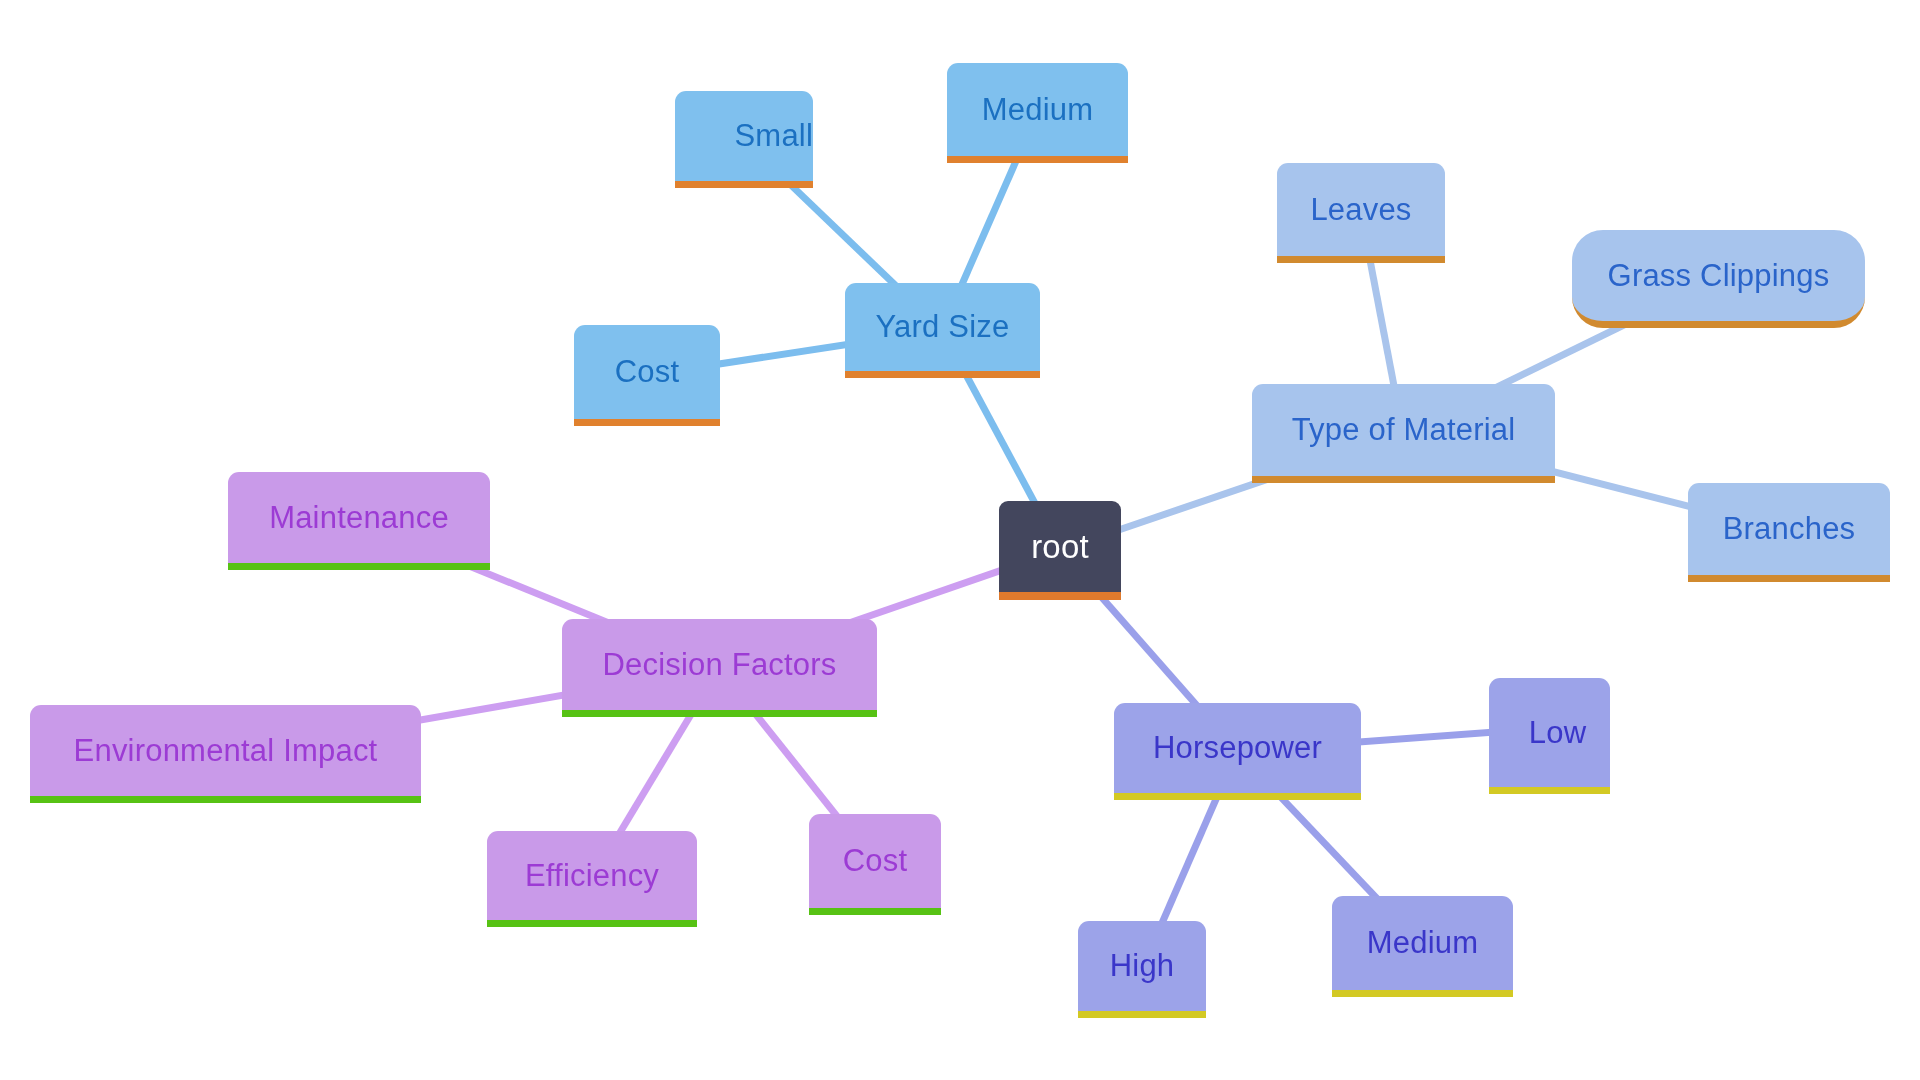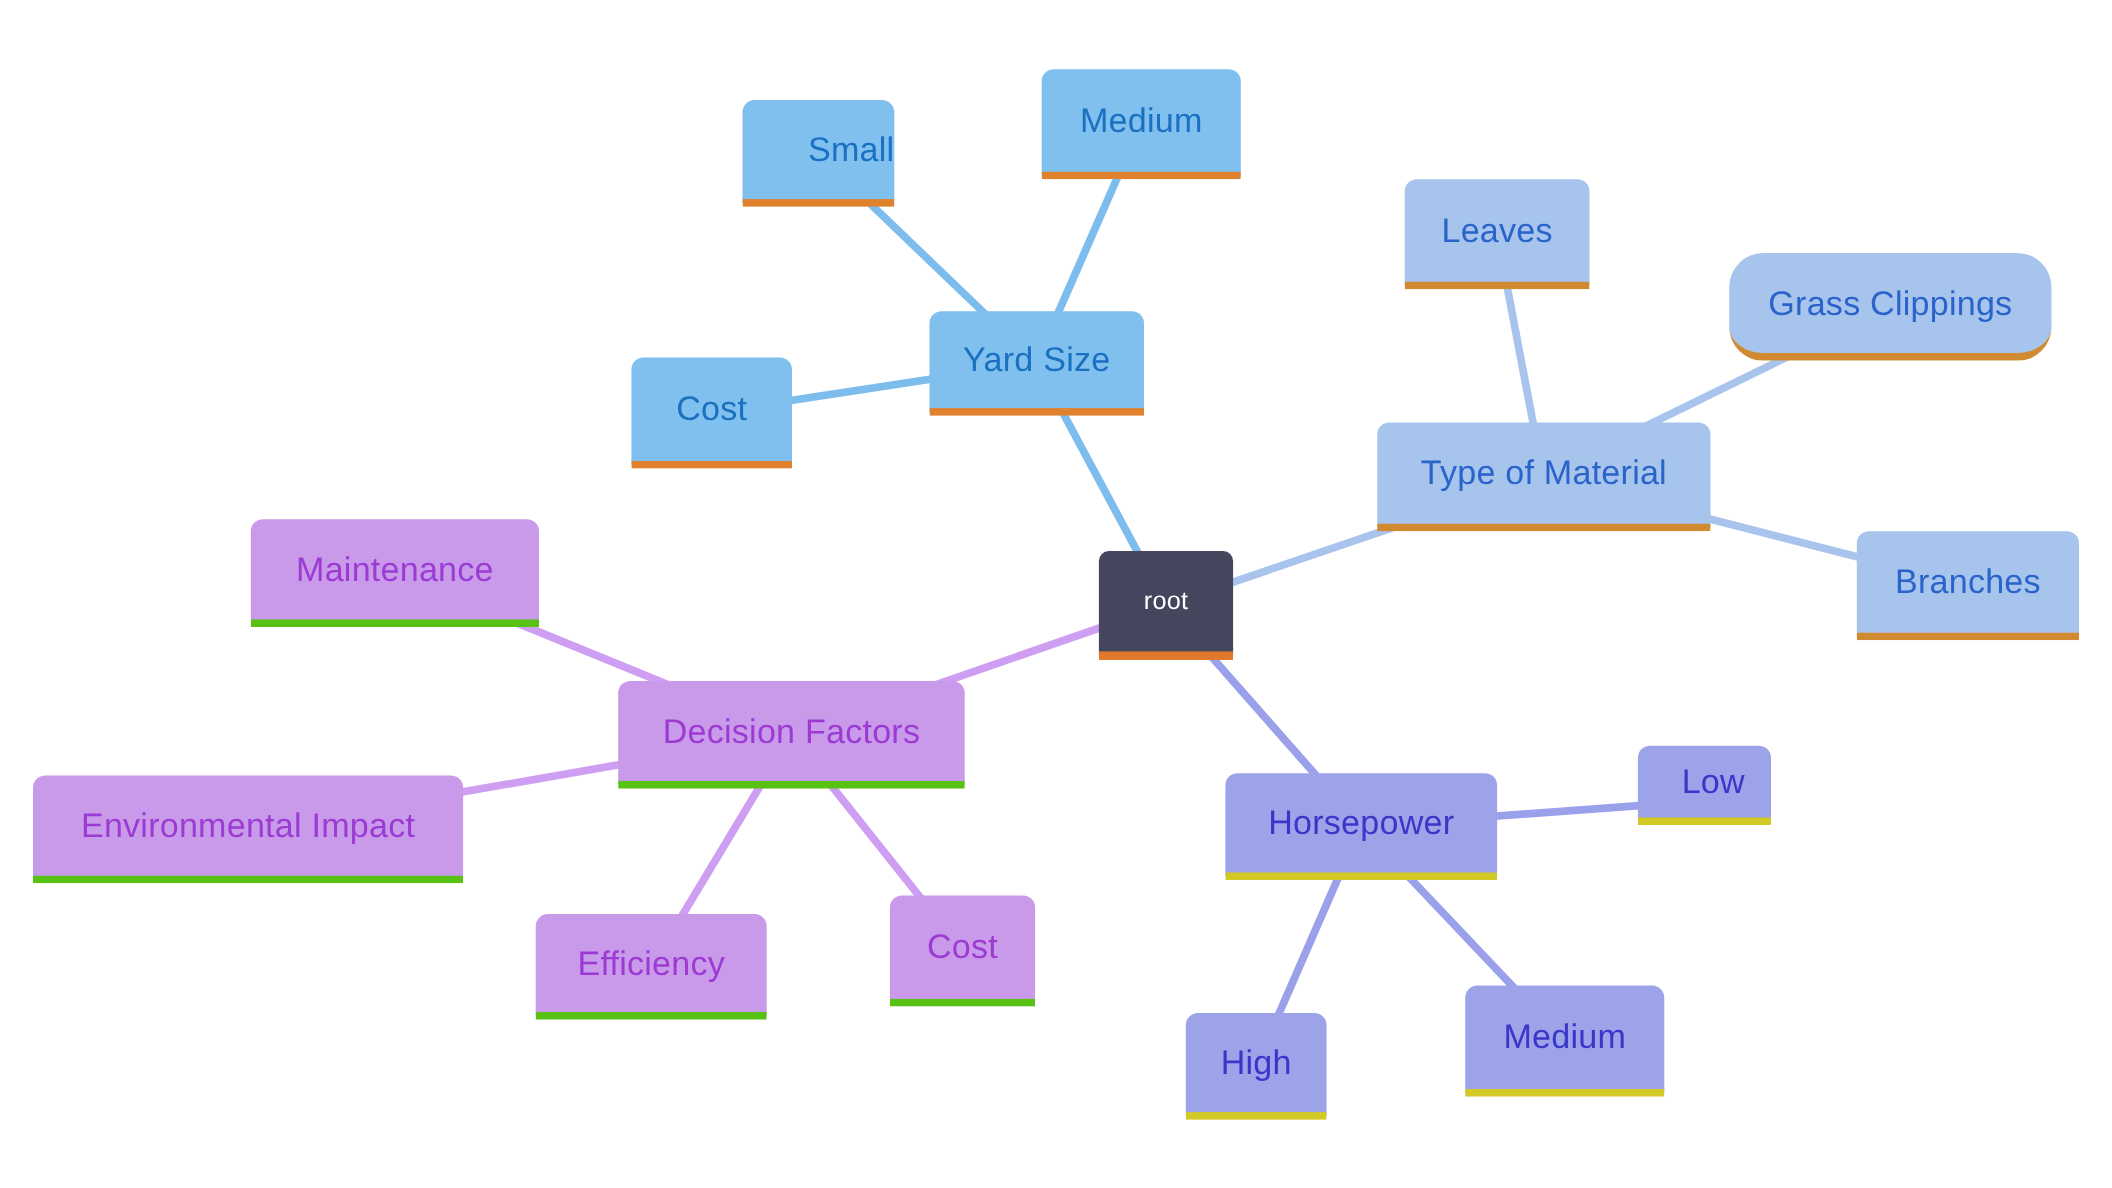--- a/index.html
+++ b/index.html
@@ -61,21 +61,21 @@
   .g-hp {
     background: var(--horsepower_fill);
     color: var(--horsepower_text);
     border-bottom: 7px solid var(--horsepower_underline);
   }
   .g-root {
     background: var(--root_fill);
     color: var(--root_text);
     border-bottom: 8px solid var(--root_underline);
     border-radius: 9px 9px 0 0;
-    font-size: 23px;
+    font-size: 33px;
   }
 </style>
 </head>
 <body>
 
 <div id="canvas">
 
   <svg id="edges" width="1920" height="1080">
 
     <line class="e-yard" x1="1060" y1="550" x2="942" y2="330"></line>
@@ -142,21 +142,21 @@
   <div class="node g-decision" style="left:809px; top:814px; width:132px; height:101px;">
     <span>Cost</span>
   </div>
   <div class="node g-decision" style="left:487px; top:831px; width:210px; height:96px;">
     <span>Efficiency</span>
   </div>
 
   <div class="node g-hp" style="left:1114px; top:703px; width:247px; height:97px;">
     <span>Horsepower</span>
   </div>
-  <div class="node g-hp" style="left:1489px; top:678px; width:121px; height:72px;padding-left:16px;">
+  <div class="node g-hp" style="left:1489px; top:678px; width:121px; height:116px;padding-left:16px;">
     <span>Low</span>
   </div>
   <div class="node g-hp" style="left:1078px; top:921px; width:128px; height:97px;">
     <span>High</span>
   </div>
   <div class="node g-hp" style="left:1332px; top:896px; width:181px; height:101px;">
     <span>Medium</span>
   </div>
 
 </div>

